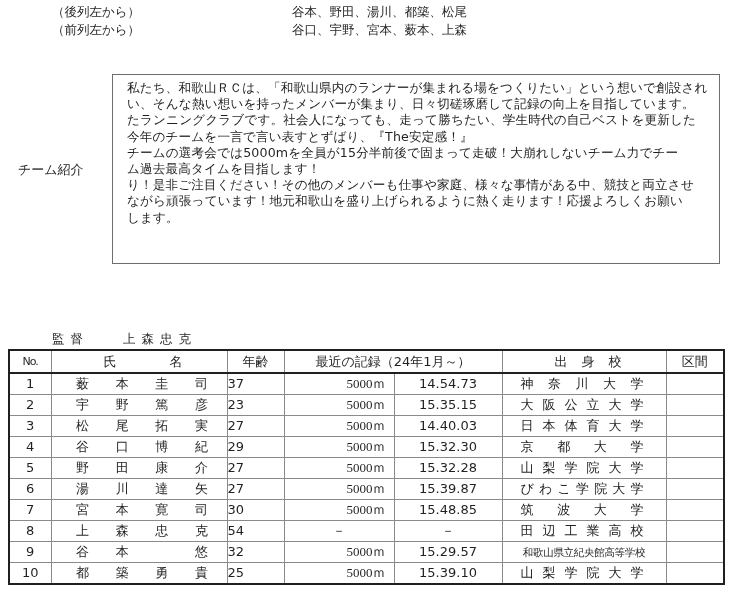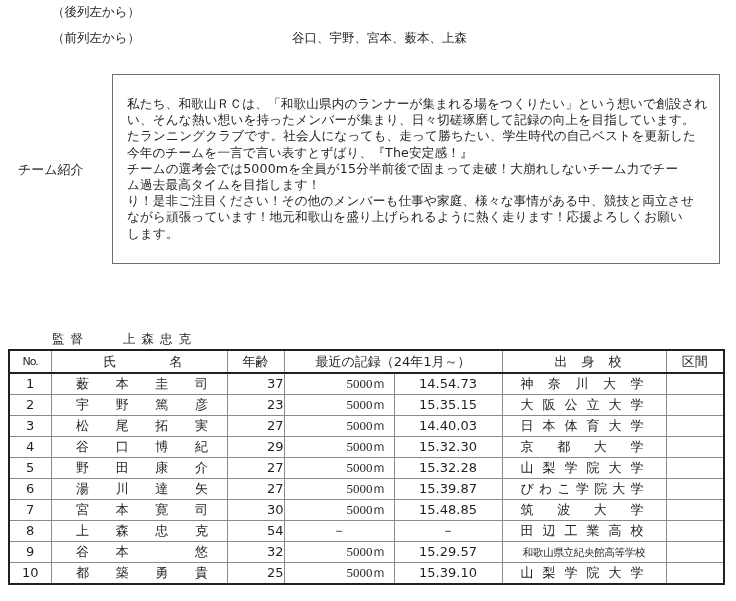--- a/index.html
+++ b/index.html
@@ -19,21 +19,21 @@
 
   .intro-label {
     position: absolute; left: 18px; top: 162px;
     font-size: 13px; line-height: 16px;
   }
   .intro-box {
     position: absolute; left: 112px; top: 74px;
     width: 608px; height: 190px;
     border: 1.5px solid #6d6e70;
     box-sizing: border-box;
-    padding: 21px 8px 4px 14px;
+    padding: 5px 8px 4px 14px;
   }
   .intro-box p {
     margin: 0;
     font-size: 12.6px;
     line-height: 16.2px;
     letter-spacing: 0.15px;
     white-space: nowrap;
   }
 
   .coach {
@@ -55,21 +55,21 @@
     padding: 0;
     font-size: 13px;
     font-weight: normal;
     line-height: 20px;
     white-space: nowrap;
     overflow: hidden;
   }
   table.roster th { text-align: center; }
   table.roster tr.head th { border-bottom: 2px solid #231f20; }
   table.roster td.no { text-align: center; }
-  table.roster td.age { text-align: right; }
+  table.roster td.age { text-align: left; }
   table.roster td.event { text-align: right; padding-right: 8px; font-family: Liberation Serif, serif; }
   table.roster td.time { text-align: center; }
   table.roster td.dash { text-align: center; }
 
   .spread {
     display: flex;
     justify-content: space-between;
     padding: 0 18px 0 24px;
   }
   .spread.school { padding: 0 22px 0 18px; }
@@ -77,22 +77,23 @@
   .name-cell .spread span, .school .spread span { display: inline-block; }
 </style>
 </head>
 <body>
 
 <div class="page">
 
   <div class="photo-caption">
     <div class="row" style="top:2px; width:736px;">
       <span class="lbl">（後列左から）</span>
+      <span class="names">谷本、野田、湯川、都築、松尾</span>
     </div>
-    <div class="row" style="top:28px; width:584px;">
+    <div class="row" style="top:20px; width:584px;">
       <span class="lbl">（前列左から）</span>
       <span class="names">谷口、宇野、宮本、薮本、上森</span>
     </div>
   </div>
 
   <div class="intro-label">チーム紹介</div>
   <div class="intro-box">
     <p>私たち、和歌山ＲＣは、「和歌山県内のランナーが集まれる場をつくりたい」という想いで創設され</p>
     <p>い、そんな熱い想いを持ったメンバーが集まり、日々切磋琢磨して記録の向上を目指しています。</p>
     <p>たランニングクラブです。社会人になっても、走って勝ちたい、学生時代の自己ベストを更新した</p>

